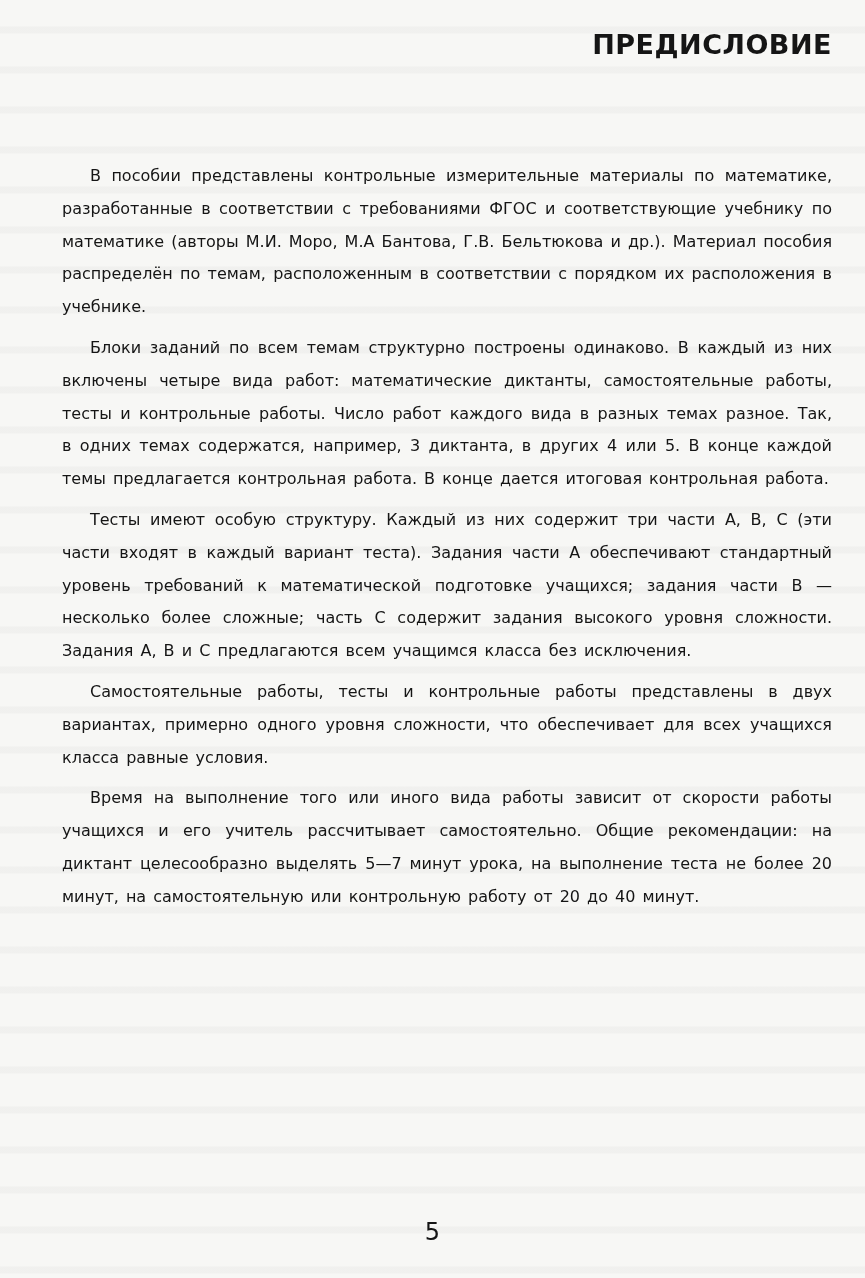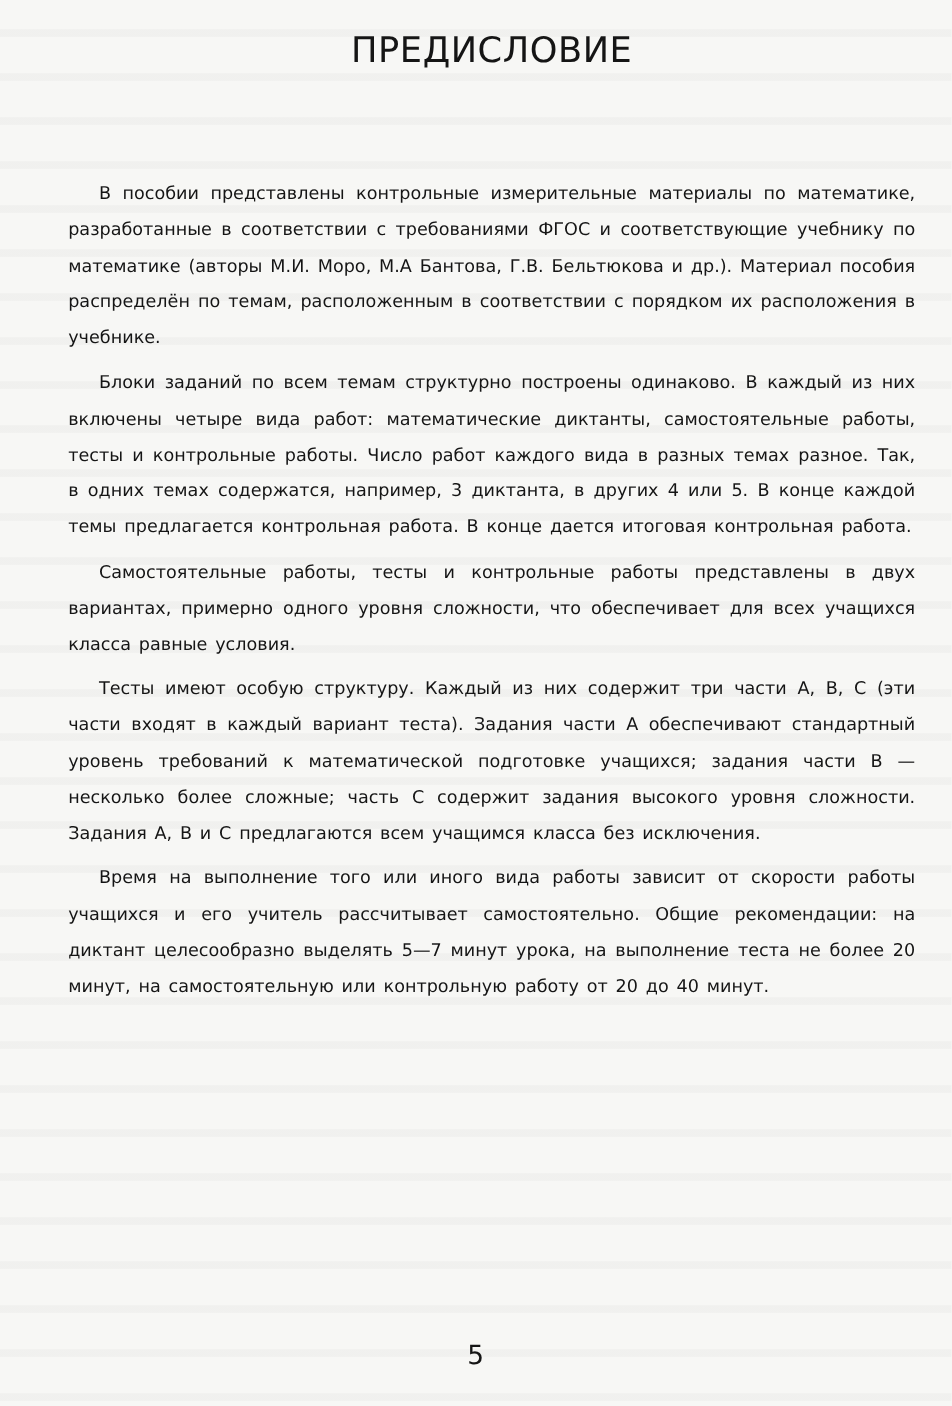--- a/index.html
+++ b/index.html
@@ -13,27 +13,27 @@
   .bleed {
     position: absolute; left: 0; right: 0; top: 0; bottom: 0;
     background:
       repeating-linear-gradient(180deg, rgba(0,0,0,0) 0px, rgba(0,0,0,0) 26px, rgba(120,120,120,0.05) 27px, rgba(120,120,120,0.05) 33px, rgba(0,0,0,0) 34px, rgba(0,0,0,0) 40px);
     pointer-events: none;
   }
   .page {
     position: absolute; left: 62px; top: 18px; width: 770px;
   }
   .title {
-    text-align: center;
-    font-size: 32px;
+    text-align: right;
+    font-size: 27px;
     letter-spacing: 0.5px;
     margin: 0 0 0 0;
     height: 54px;
     line-height: 54px;
-    font-weight: normal;
+    font-weight: bold;
   }
   .spacer { height: 88px; }
   p {
     margin: 0 0 8px 0;
     font-size: 16px;
     line-height: 32.8px;
     text-align: justify;
     text-indent: 28px;
     word-spacing: 2px;
   }
@@ -45,18 +45,18 @@
 </head>
 <body>
 
 <div class="bleed"></div>
 
 <div class="page">
   <h1 class="title">ПРЕДИСЛОВИЕ</h1>
   <div class="spacer"></div>
   <p>В пособии представлены контрольные измерительные материалы по математике, разработанные в соответствии с требованиями ФГОС и соответствующие учебнику по математике (авторы М.И. Моро, М.А Бантова, Г.В. Бельтюкова и др.). Материал пособия распределён по темам, расположенным в соответствии с порядком их расположения в учебнике.</p>
   <p>Блоки заданий по всем темам структурно построены одинаково. В каждый из них включены четыре вида работ: математические диктанты, самостоятельные работы, тесты и контрольные работы. Число работ каждого вида в разных темах разное. Так, в одних темах содержатся, например, 3 диктанта, в других 4 или 5. В конце каждой темы предлагается контрольная работа. В конце дается итоговая контрольная работа.</p>
+  <p>Тесты имеют особую структуру. Каждый из них содержит три части А, В, С (эти части входят в каждый вариант теста). Задания части А обеспечивают стандартный уровень требований к математической подготовке учащихся; задания части В — несколько более сложные; часть С содержит задания высокого уровня сложности. Задания А, В и С предлагаются всем учащимся класса без исключения.</p>
   <p>Самостоятельные работы, тесты и контрольные работы представлены в двух вариантах, примерно одного уровня сложности, что обеспечивает для всех учащихся класса равные условия.</p>
-  <p>Тесты имеют особую структуру. Каждый из них содержит три части А, В, С (эти части входят в каждый вариант теста). Задания части А обеспечивают стандартный уровень требований к математической подготовке учащихся; задания части В — несколько более сложные; часть С содержит задания высокого уровня сложности. Задания А, В и С предлагаются всем учащимся класса без исключения.</p>
   <p>Время на выполнение того или иного вида работы зависит от скорости работы учащихся и его учитель рассчитывает самостоятельно. Общие рекомендации: на диктант целесообразно выделять 5—7 минут урока, на выполнение теста не более 20 минут, на самостоятельную или контрольную работу от 20 до 40 минут.</p>
 </div>
 
 <div class="page-number">5</div>
 
 </body></html>

